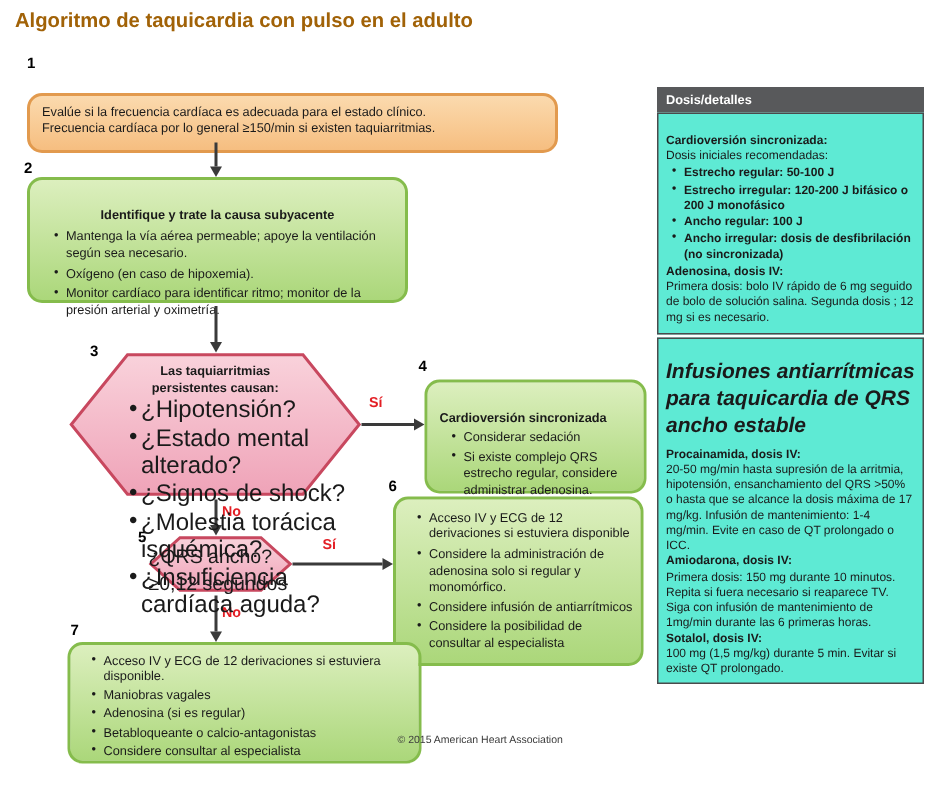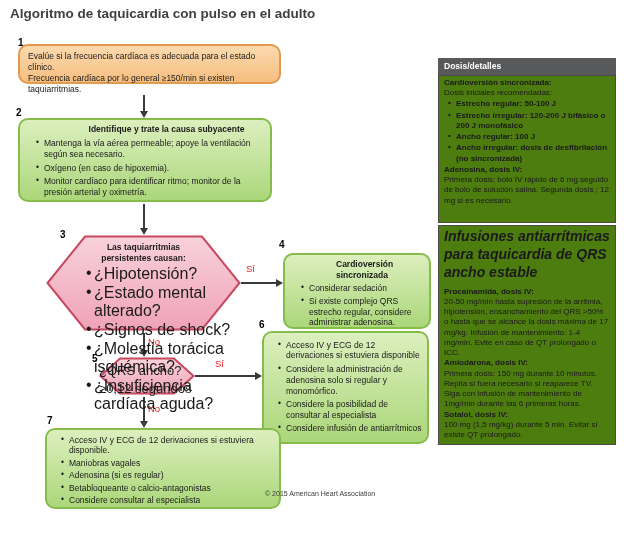--- a/index.html
+++ b/index.html
@@ -1,68 +1,68 @@
 <!DOCTYPE html>
 <html><head>
 <meta charset="utf-8">
 <style>
   html,body{margin:0;padding:0;background:#fff;}
   .canvas{position:relative;width:624px;height:536px;background:#ffffff;
     font-family:"Liberation Sans",sans-serif;color:#1a1a1a;overflow:hidden;}
   .page-title{position:absolute;left:10px;top:6px;margin:0;font-size:13.5px;
-    font-weight:bold;color:#404040;}
+    font-weight:bold;color:#a16207;}
   .step-num{position:absolute;font-size:10px;font-weight:bold;color:#000;}
   .box{position:absolute;border-radius:10px;box-sizing:border-box;font-size:8.5px;line-height:1.28;}
   .box.orange{background:linear-gradient(180deg,#FBDAAE 0%,#F6BE80 100%);border:2px solid #E29A4E;}
   .box.green{background:linear-gradient(180deg,#DCEFBE 0%,#ABD77A 100%);border:2px solid #85BC4C;}
-  .box-title{font-weight:bold;text-align:center;padding:4px 4px 1px;margin-left:43px;}
+  .box-title{font-weight:bold;text-align:center;padding:18px 4px 1px;}
   .box-title.left{text-align:left;padding-left:8px;}
   .line{display:block;}
   .orange-text{padding:5px 6px 0 8px;}
   ul.b{list-style:none;margin:0;padding:0 5px 0 16px;}
   ul.b li{position:relative;padding-left:8px;margin:2.5px 0;}
   ul.b li::before{content:"\2022";position:absolute;left:0;top:-1px;}
   ul.b.tight li{margin:1.5px 0;}
   .hex{position:absolute;}
   .hex svg{position:absolute;left:0;top:0;}
   .hex-content{position:relative;z-index:1;}
   .hex-title{font-weight:bold;text-align:center;font-size:8.5px;line-height:1.25;padding-top:7px;}
   .hex ul.b{padding-left:40px;margin-top:2px;}
   .hex ul.b li{margin:1px 0;}
   .hex5-line{display:block;font-weight:normal;font-size:13px;line-height:1.4;}
   .vline{position:absolute;width:2px;background:#3a3a3a;}
   .hline{position:absolute;height:2px;background:#3a3a3a;}
   .ah-down{position:absolute;width:0;height:0;border-left:4.5px solid transparent;
     border-right:4.5px solid transparent;border-top:7px solid #3a3a3a;}
   .ah-right{position:absolute;width:0;height:0;border-top:4.5px solid transparent;
     border-bottom:4.5px solid transparent;border-left:7px solid #3a3a3a;}
-  .yn{position:absolute;color:#E31E24;font-weight:normal;font-size:9.5px;}
+  .yn{position:absolute;color:#E31E24;font-weight:bold;font-size:9.5px;}
   .copyright{position:absolute;left:265px;top:490px;font-size:7px;color:#3c3c3c;}
   .sb-header{position:absolute;left:438px;top:58px;width:178px;height:17px;
     background:#58595B;color:#fff;font-weight:bold;font-size:8.5px;line-height:17px;
     padding-left:6px;box-sizing:border-box;}
   .sb-box{position:absolute;left:438px;width:178px;border:1px solid #4a4a4c;
-    background:#4d7c0f;box-sizing:border-box;font-size:8px;line-height:1.28;padding:2px 5px 4px 5px;}
+    background:#5eead4;box-sizing:border-box;font-size:8px;line-height:1.28;padding:13px 5px 4px 5px;}
   .sb-box1{top:75px;min-height:148px;}
   .sb-box2{top:225px;min-height:212px;}
   .sb-h{font-weight:bold;}
   .sb-italic{font-weight:bold;font-style:italic;margin-bottom:5px;font-size:14px;}
   ul.sb{list-style:none;margin:0;padding:0 0 0 4px;font-weight:bold;}
   ul.sb li{position:relative;padding-left:8px;margin:1px 0;}
   ul.sb li::before{content:"\2022";position:absolute;left:0;top:-1px;}
 </style>
 </head>
 <body>
 
 <div class="canvas">
 
   <h1 class="page-title">Algoritmo de taquicardia con pulso en el adulto</h1>
 
   <span class="step-num" style="left:18px;top:37px">1</span>
-  <div class="box orange" style="left:18px;top:44px;width:263px;height:40px">
+  <div class="box orange" style="left:18px;top:62px;width:354px;height:40px">
     <div class="orange-text">
       <span class="line">Evalúe si la frecuencia cardíaca es adecuada para el estado clínico.</span>
       <span class="line">Frecuencia cardíaca por lo general ≥150/min si existen taquiarritmias.</span>
     </div>
   </div>
 
   <div class="vline" style="left:143px;top:95px;height:16px"></div>
   <div class="ah-down" style="left:139.5px;top:111px"></div>
 
   <span class="step-num" style="left:16px;top:107px">2</span>
@@ -137,22 +137,22 @@
 
   <span class="yn" style="left:215px;top:358px">Sí</span>
   <div class="hline" style="left:195px;top:375px;width:60px"></div>
   <div class="ah-right" style="left:255px;top:371.5px"></div>
 
   <span class="step-num" style="left:259px;top:319px">6</span>
   <div class="box green" style="left:262px;top:331px;width:167px;height:113px;padding-top:4px">
     <ul class="b" style="padding-left:14px">
       <li>Acceso IV y ECG de 12 derivaciones si estuviera disponible</li>
       <li>Considere la administración de adenosina solo si regular y monomórfico.</li>
+      <li>Considere infusión de antiarrítmicos</li>
       <li>Considere la posibilidad de consultar al especialista</li>
-      <li>Considere infusión de antiarrítmicos</li>
     </ul>
   </div>
 
   <span class="yn" style="left:148px;top:403px">No</span>
   <div class="vline" style="left:143px;top:397px;height:24px"></div>
   <div class="ah-down" style="left:139.5px;top:421px"></div>
 
   <span class="step-num" style="left:47px;top:415px">7</span>
   <div class="box green" style="left:45px;top:428px;width:236px;height:81px;padding-top:3px">
     <ul class="b tight" style="padding-left:14px">

